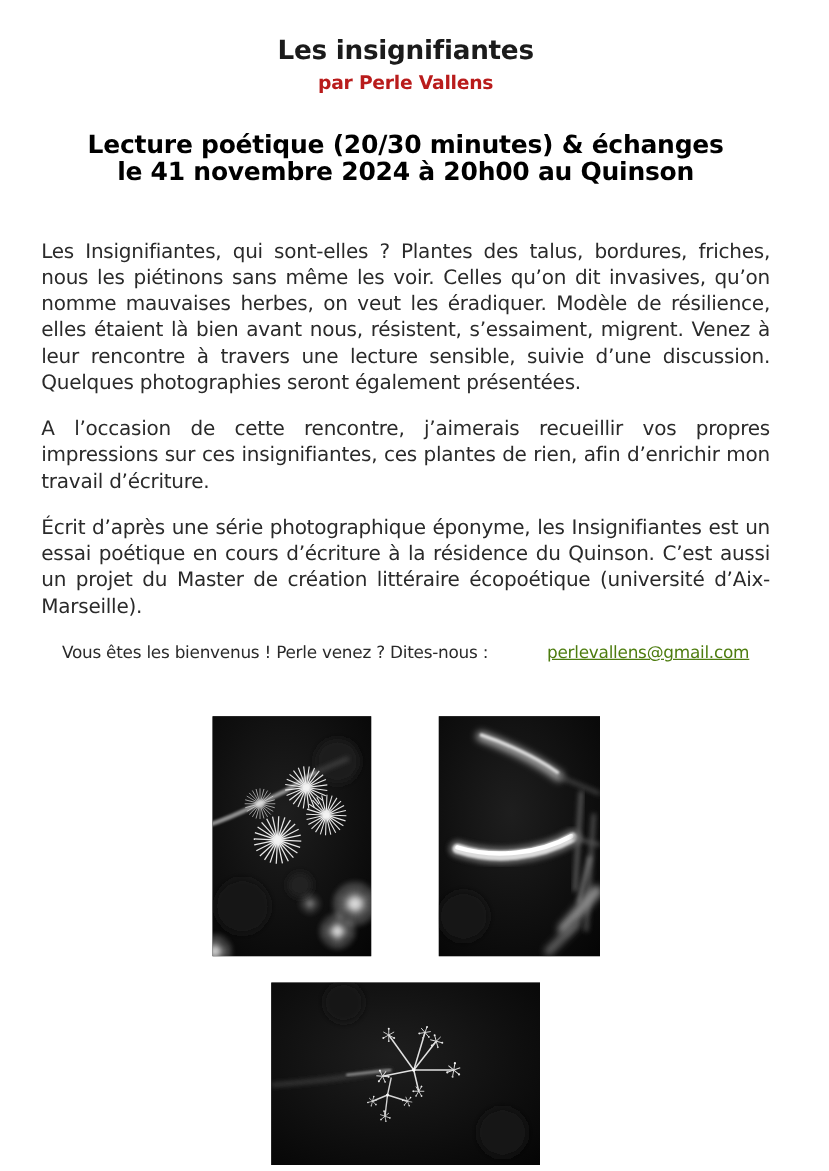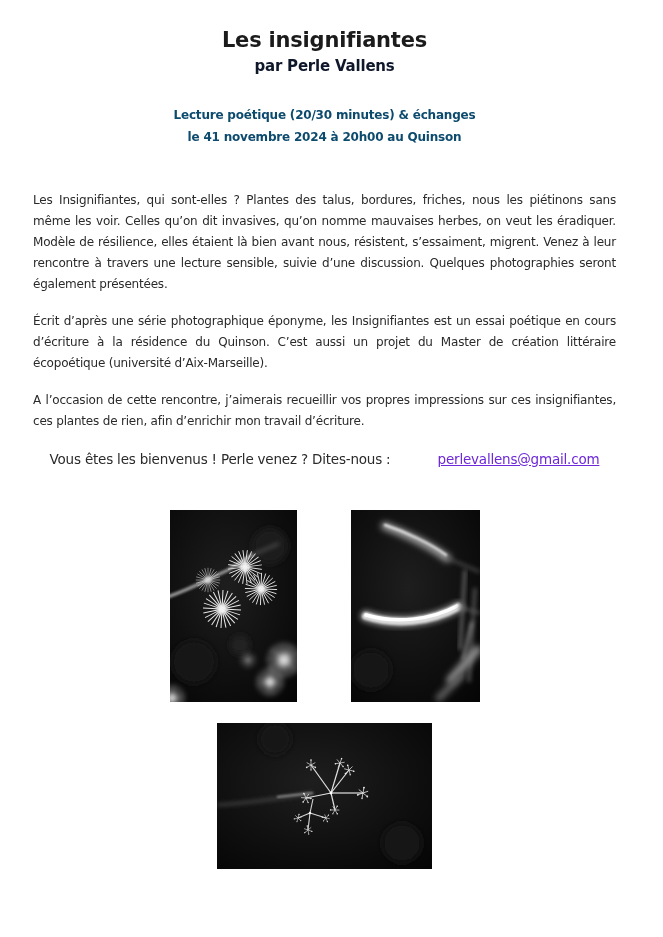--- a/index.html
+++ b/index.html
@@ -7,39 +7,39 @@
     width:649px;height:937px;overflow:hidden;background:#ffffff;
     font-family:"DejaVu Sans","Liberation Sans",sans-serif;
     color:#262626;box-sizing:border-box;padding-top:27px;
   }
   .header{text-align:center;}
   .doc-title{
     font-size:21px;font-weight:bold;color:#1b1b1b;
     line-height:26px;letter-spacing:-0.2px;margin:0;
   }
   .byline{
-    font-size:15px;font-weight:bold;color:#0f172a;
+    font-size:15px;font-weight:bold;color:#b91c1c;
     line-height:22px;margin-top:2px;letter-spacing:-0.2px;
   }
   .event{margin-top:27px;}
   .event-line{
-    font-size:12px;font-weight:bold;color:#0c4a6e;
+    font-size:20px;font-weight:bold;color:#000000;
     line-height:22px;letter-spacing:-0.2px;
   }
   .bodytext{margin:42px 33px 0 33px;}
   .bodytext p{
     margin:0 0 16px 0;
-    font-size:12px;line-height:21px;letter-spacing:-0.2px;
+    font-size:16px;line-height:21px;letter-spacing:-0.2px;
     text-align:justify;color:#2a2a2a;
   }
   .invite{margin-top:17px;text-align:center;}
   .invite-line{
     font-size:13.5px;line-height:21px;letter-spacing:-0.2px;color:#2a2a2a;
   }
-  .email-link{color:#6d28d9;text-decoration:underline;cursor:pointer;margin-left:43px;}
+  .email-link{color:#4d7c0f;text-decoration:underline;cursor:pointer;margin-left:43px;}
   .photos{margin-top:40px;}
   .photo-row{display:flex;justify-content:center;gap:54px;}
   .photo{display:block;background:#0a0a0a;}
   .photo-portrait-l{width:127px;height:192px;}
   .photo-portrait-r{width:129px;height:192px;}
   .photo-landscape{width:215px;height:146px;margin:21px auto 0 auto;}
   svg{display:block;}
 </style>
 </head>
 <body>
@@ -50,22 +50,22 @@
     <h1 class="doc-title">Les insignifiantes</h1>
     <div class="byline">par Perle Vallens</div>
     <div class="event">
       <div class="event-line">Lecture poétique (20/30 minutes) &amp; échanges</div>
       <div class="event-line">le 41 novembre 2024 à 20h00 au Quinson</div>
     </div>
   </div>
 
   <div class="bodytext">
     <p>Les Insignifiantes, qui sont-elles ? Plantes des talus, bordures, friches, nous les piétinons sans même les voir. Celles qu’on dit invasives, qu’on nomme mauvaises herbes, on veut les éradiquer. Modèle de résilience, elles étaient là bien avant nous, résistent, s’essaiment, migrent. Venez à leur rencontre à travers une lecture sensible, suivie d’une discussion. Quelques photographies seront également présentées.</p>
+    <p>A l’occasion de cette rencontre, j’aimerais recueillir vos propres impressions sur ces insignifiantes, ces plantes de rien, afin d’enrichir mon travail d’écriture.</p>
     <p>Écrit d’après une série photographique éponyme, les Insignifiantes est un essai poétique en cours d’écriture à la résidence du Quinson. C’est aussi un projet du Master de création littéraire écopoétique (université d’Aix-Marseille).</p>
-    <p>A l’occasion de cette rencontre, j’aimerais recueillir vos propres impressions sur ces insignifiantes, ces plantes de rien, afin d’enrichir mon travail d’écriture.</p>
 
     <div class="invite">
       <div class="invite-line"><span>Vous êtes les bienvenus ! Perle venez ? Dites-nous : </span><a class="email-link">perlevallens@gmail.com</a></div>
     </div>
   </div>
 
   <div class="photos">
 
     <svg width="0" height="0" style="position:absolute" aria-hidden="true">
       <defs>

